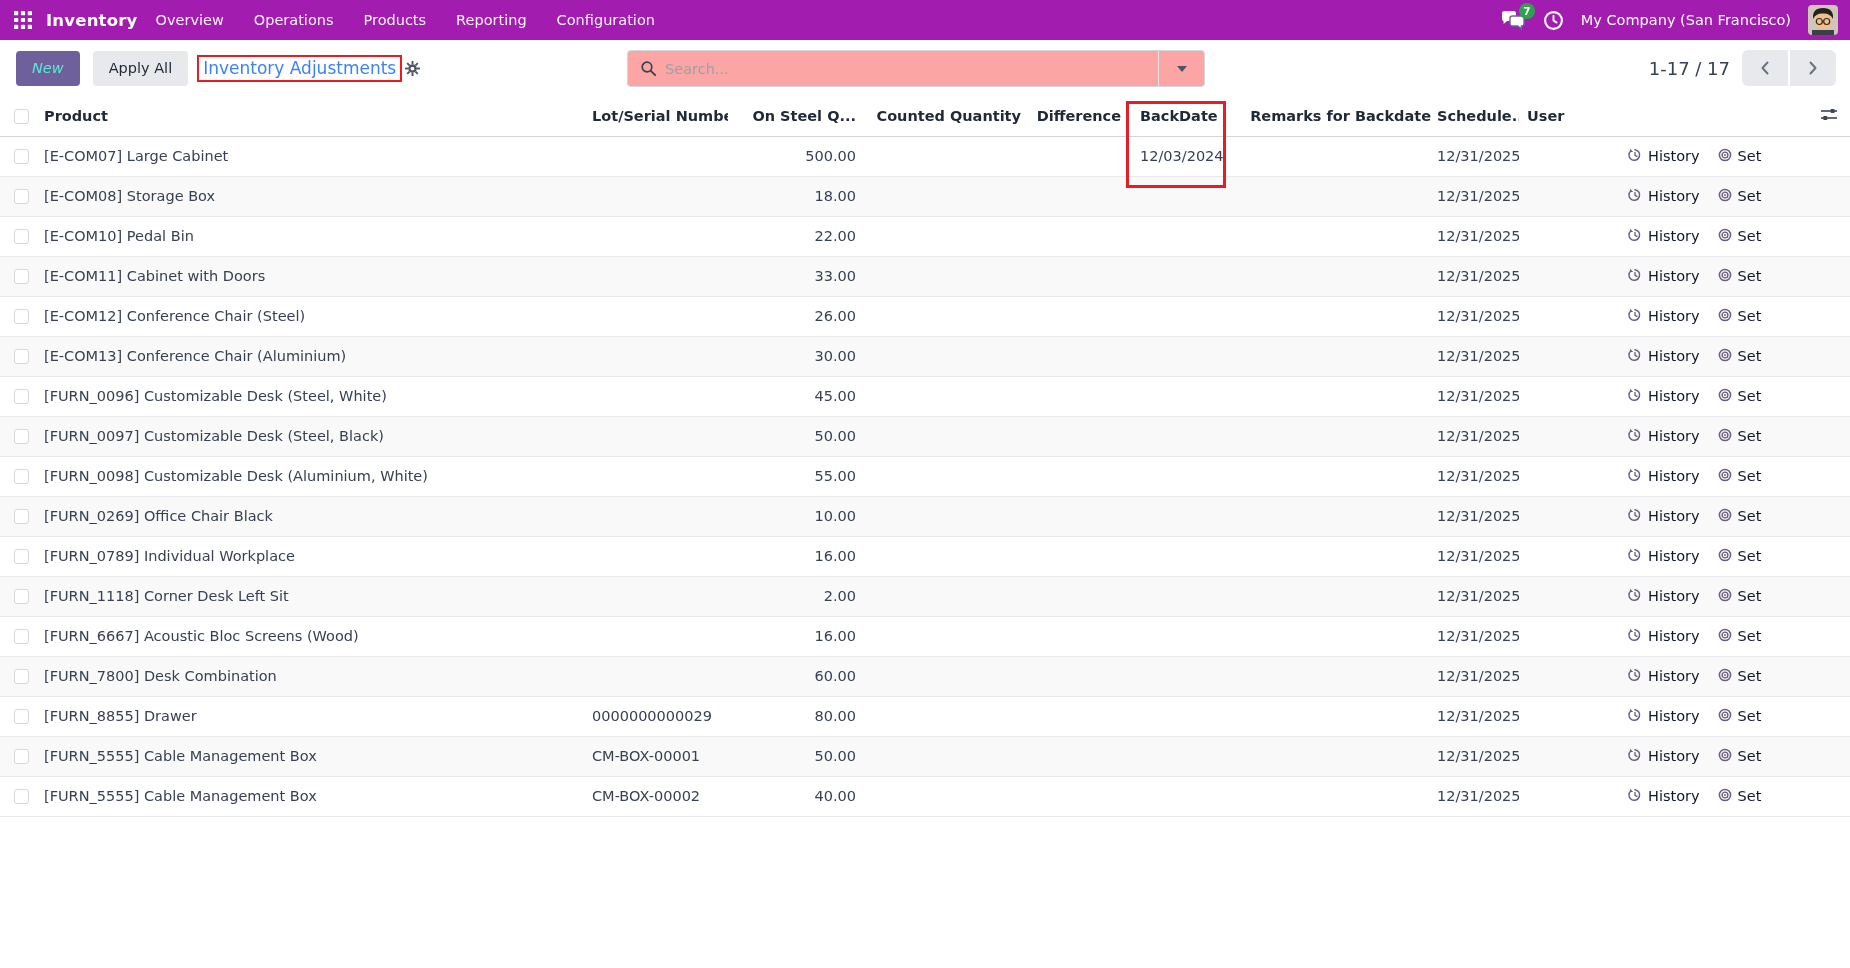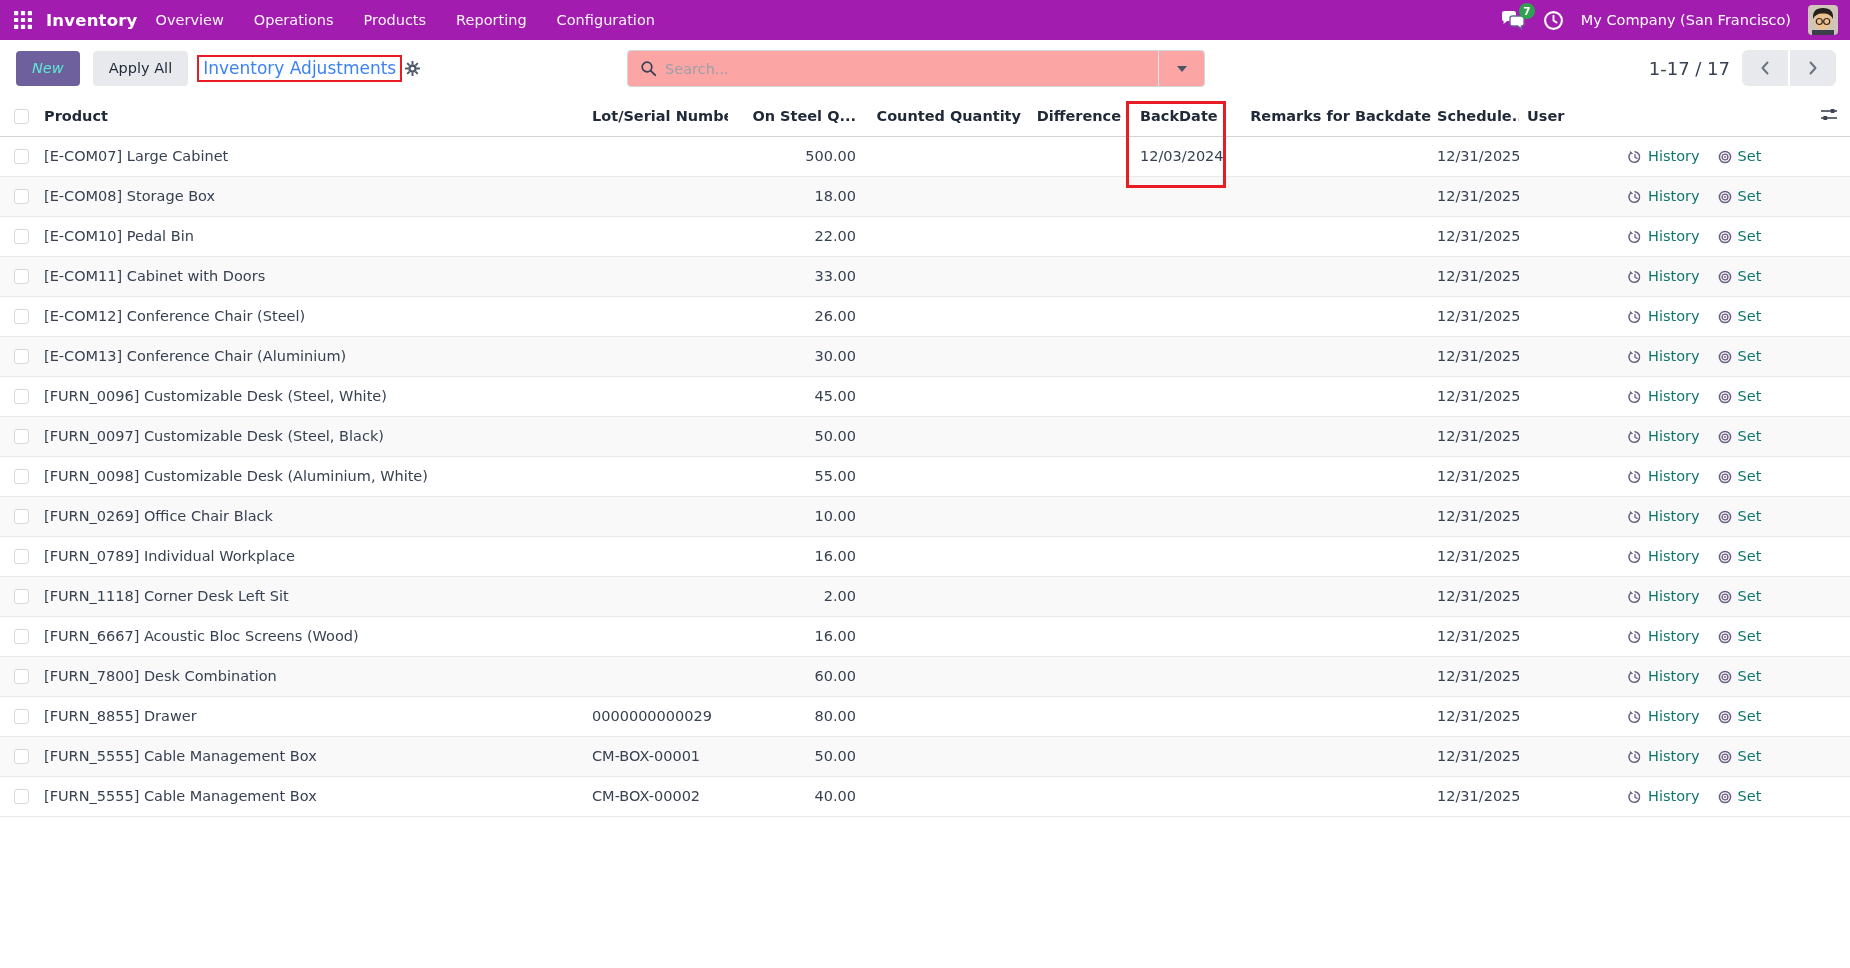--- a/index.html
+++ b/index.html
@@ -68,22 +68,22 @@
   .c-onhand { padding-right:5px; }
   .c-counted { padding-right:5px; }
   .c-diff { padding-right:7px; }
   .c-backdate { padding-left:12px; }
   .c-remarks { padding-left:9px;text-align:right; }
   .c-sched { padding-left:6px; }
   .c-user { padding-left:8px; }
   .c-actions { padding-left:9px; }
   .c-gear { text-align:right; padding-right:12px; }
   .row-btns { display:flex; align-items:center; gap:18px; }
-  .inline-btn { display:inline-flex; align-items:flex-end; gap:6px; background:none; border:none;
-    font-family:inherit; font-size:14.5px; color:#0f766e; font-weight:500; cursor:pointer; }
+  .inline-btn { display:inline-flex; align-items:flex-start; gap:6px; background:none; border:none;
+    font-family:inherit; font-size:14.5px; color:#0f172a; font-weight:500; cursor:pointer; }
   .inline-btn svg { color:#6c5f80; }
   .sliders-btn { background:none; border:none; cursor:pointer; display:inline-flex; }
 
   
   .annotation { position:absolute; border:3px solid #e81c24; pointer-events:none; }
   #backdate-annotation { left:1126px; top:101px; width:100px; height:87px; }
 </style>
 </head>
 <body>
 

